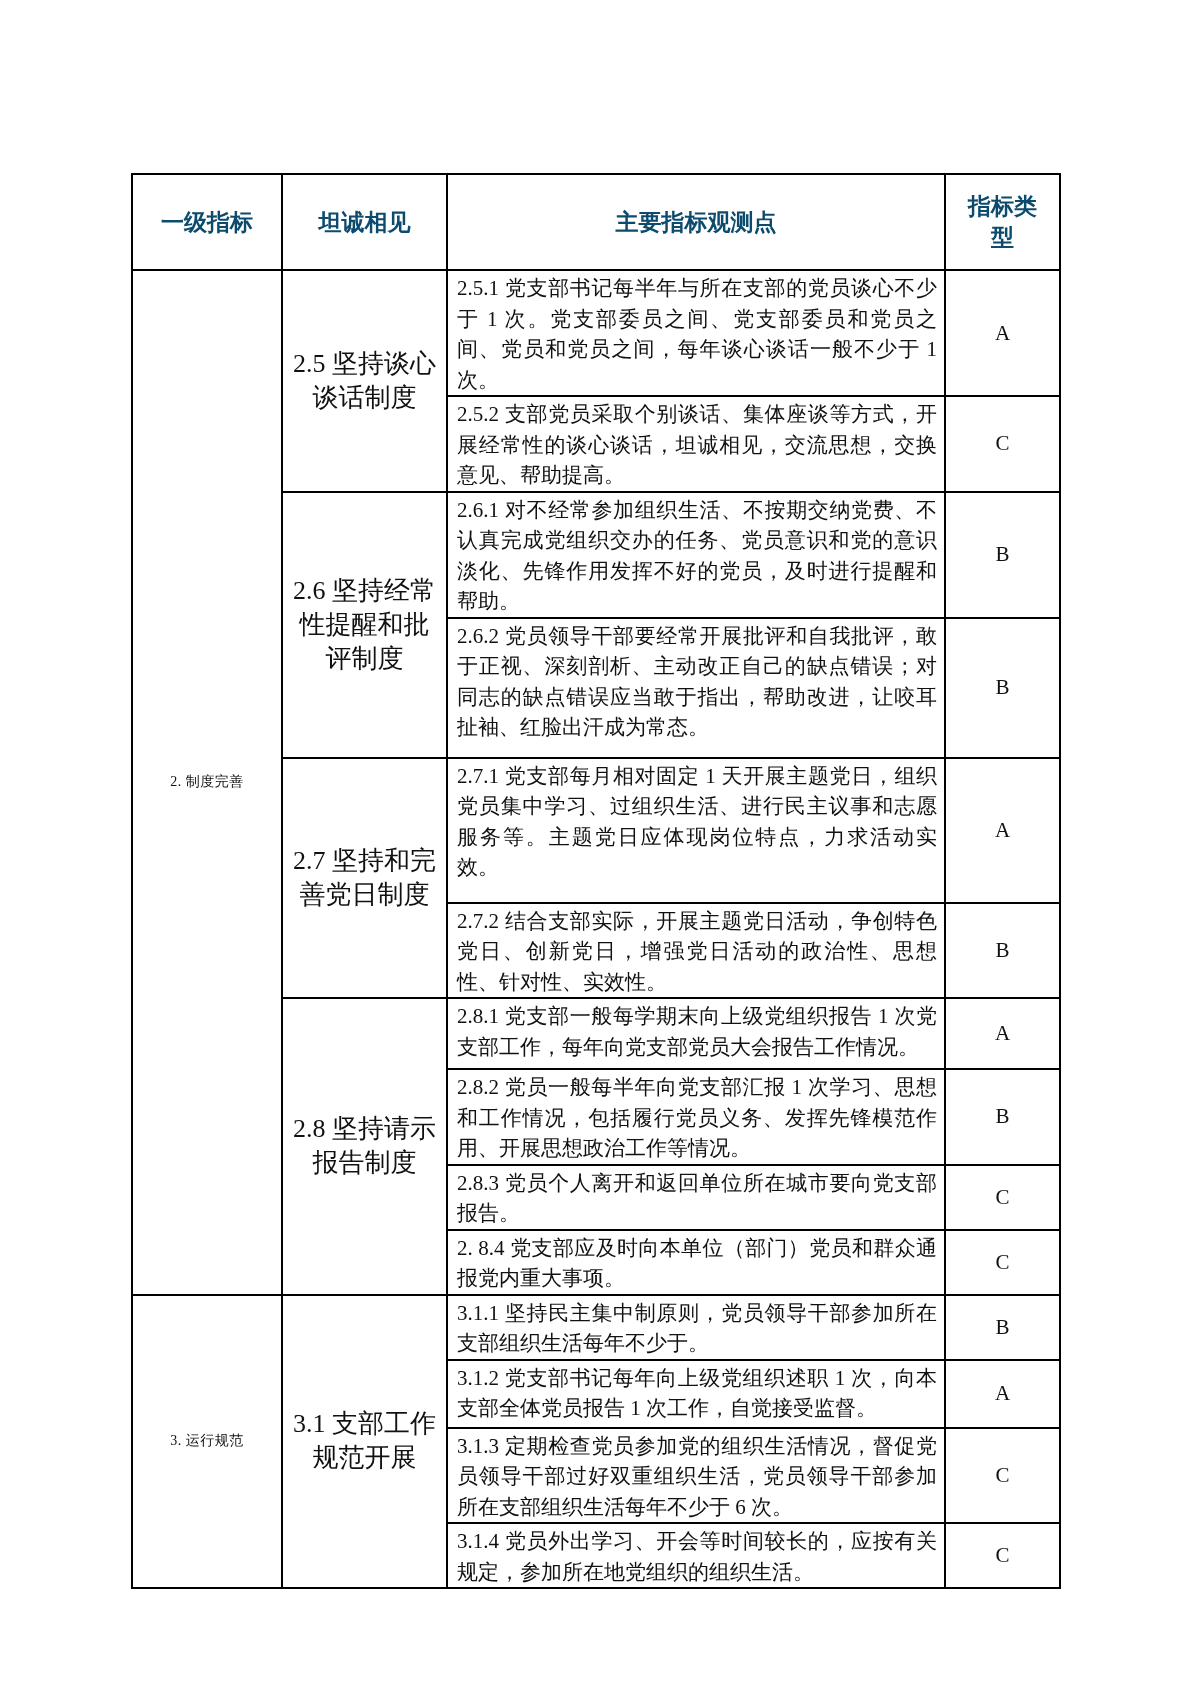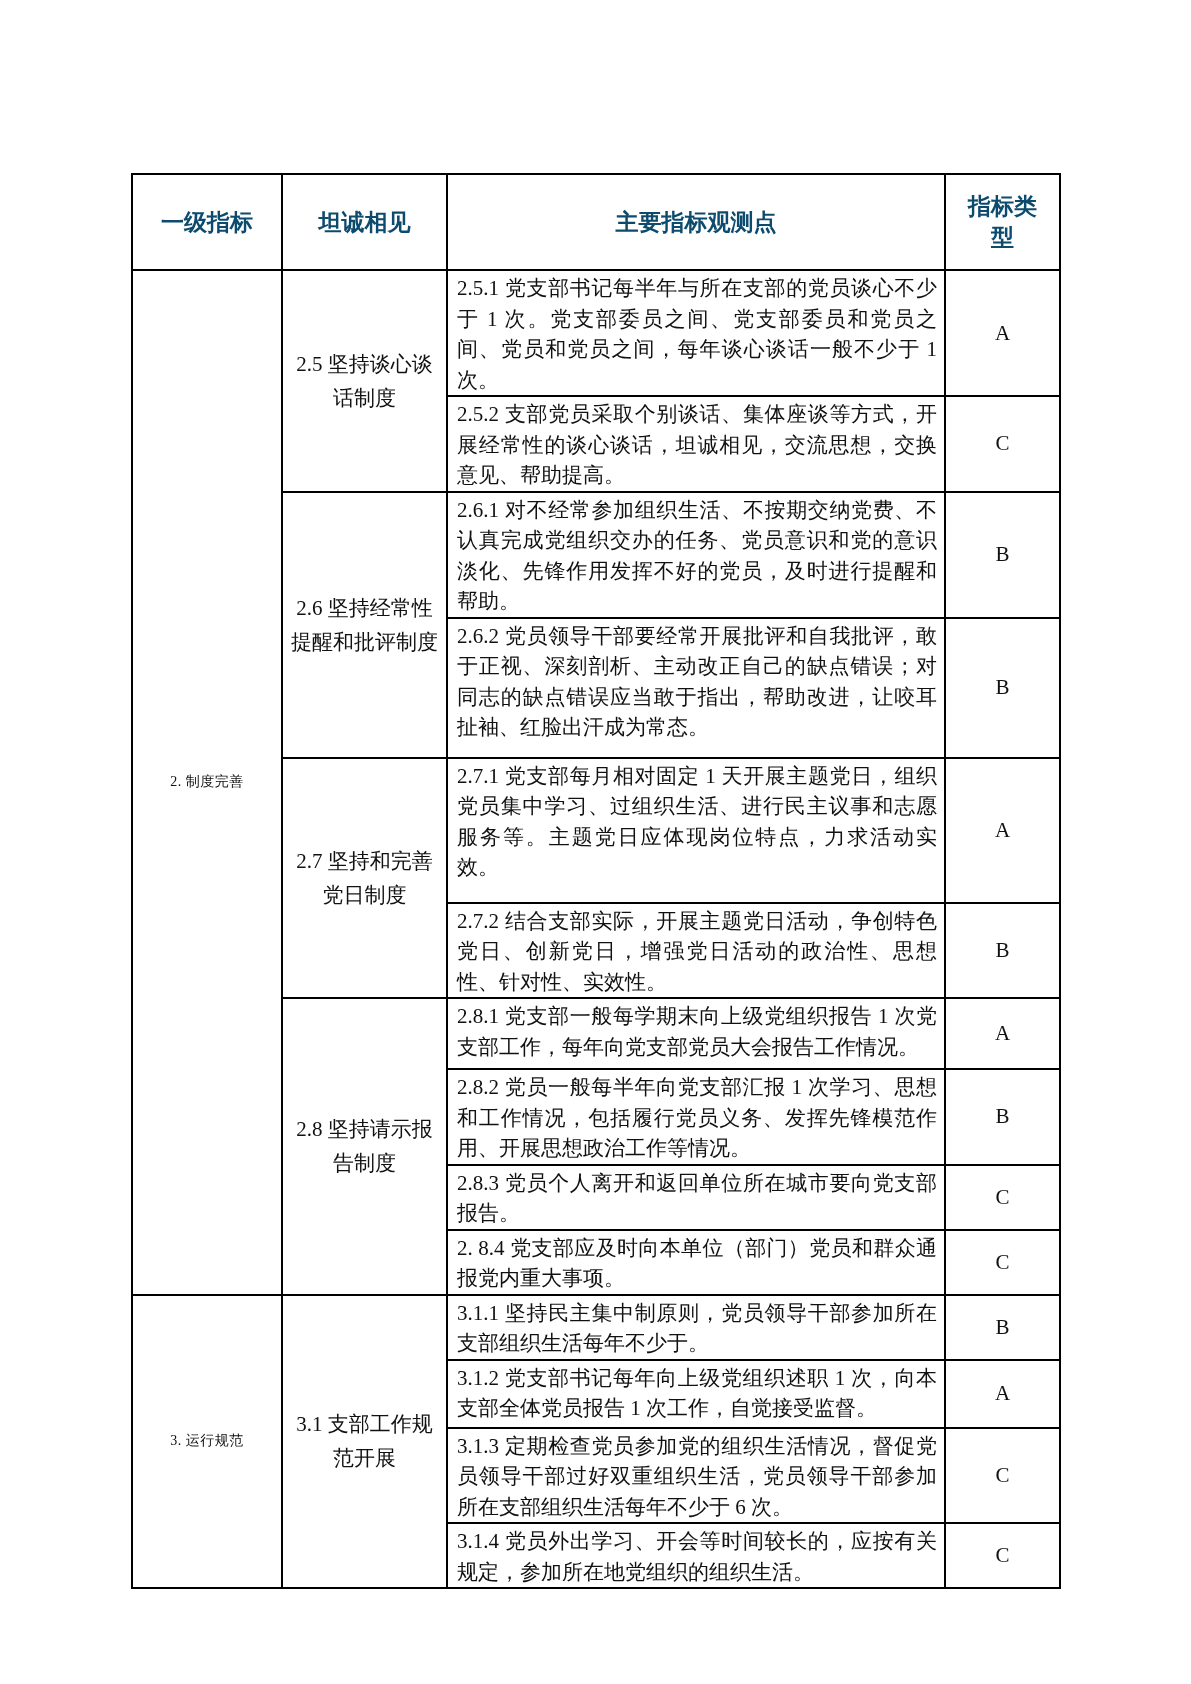--- a/index.html
+++ b/index.html
@@ -41,21 +41,21 @@
     padding: 16px;
   }
   td.level1-cell {
     font-size: 14px;
     text-align: center;
     vertical-align: middle;
     padding: 2px 4px;
     letter-spacing: 0.5px;
   }
   td.level2-cell {
-    font-size: 21px;
+    font-size: 26px;
     text-align: center;
     vertical-align: middle;
     line-height: 34px;
     padding: 2px 8px;
   }
   td.observation-cell {
     font-size: 21px;
     line-height: 30.5px;
     text-align: justify;
     vertical-align: top;

